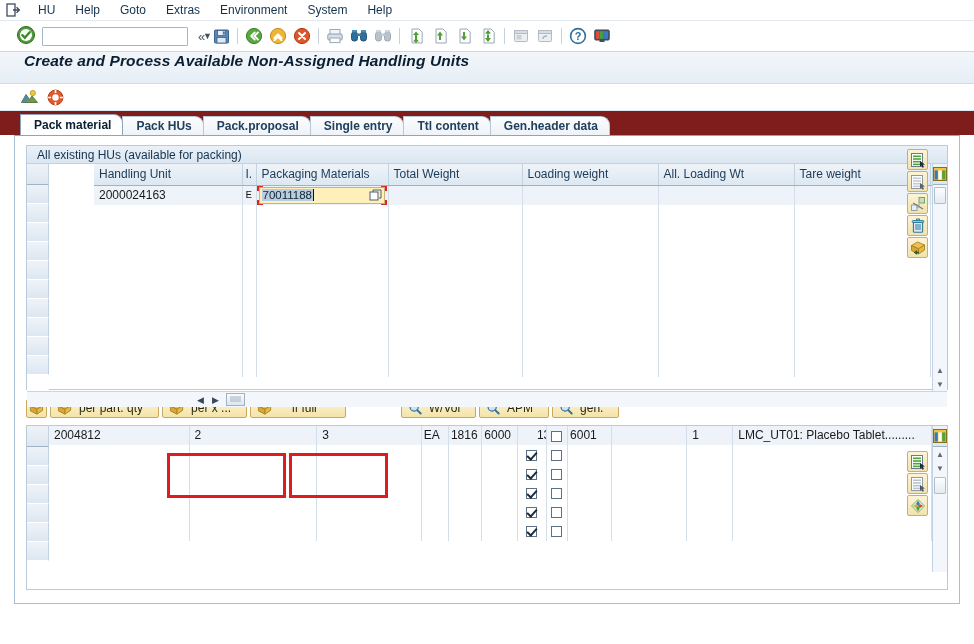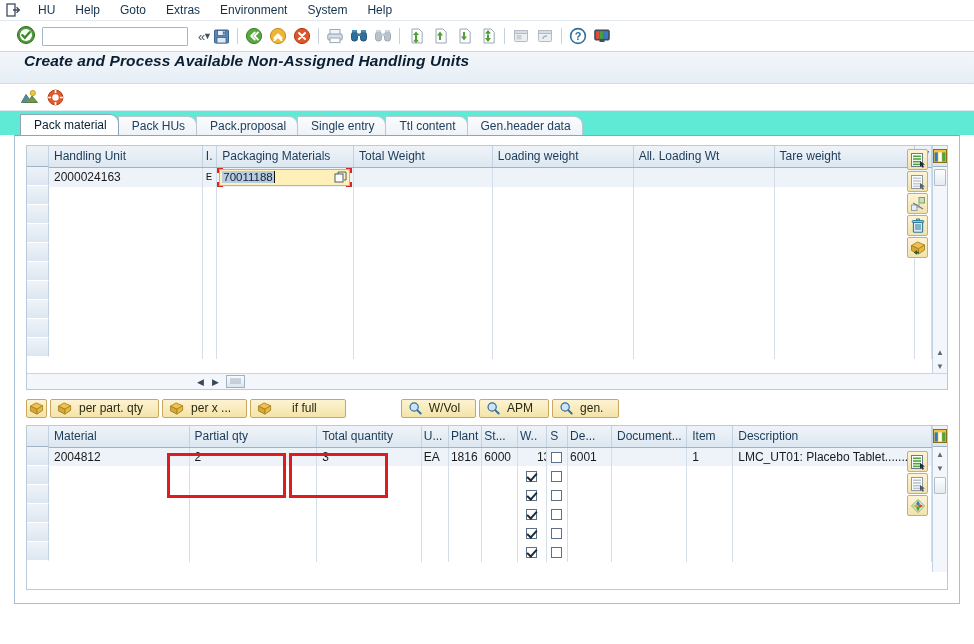--- a/index.html
+++ b/index.html
@@ -107,24 +107,25 @@
   }
   .app-tb-btn {
     width: 22px; height: 22px;
     display: inline-flex; align-items: center; justify-content: center;
     margin-right: 4px;
     border: 1px solid transparent; border-radius: 2px;
   }
 
   
   .tabstrip-wrap {
-    background: #5eead4;
+    background: #7f1d1d;
     padding: 4px 0 0 20px;
     height: 24px;
     position: relative;
+    font-weight: bold;
   }
   .tabstrip {
     display: flex;
     align-items: flex-end;
     height: 20px;
   }
   .tab {
     height: 19px;
     padding: 0 11px 0 13px;
     display: flex; align-items: center;
@@ -571,38 +572,39 @@
       </div>
     <div class="tab">
         <span>Gen.header data</span>
       </div>
   </div>
 </div>
 
 <div class="main-panel">
 
   <div class="group1">
+    <div class="group-title">All existing HUs (available for packing)</div>
 
     <div class="tbl-area">
 
       <div class="rowsel-col">
         <div class="rowsel-hdr"></div>
         <div class="rowsel-cell"></div>
         <div class="rowsel-cell"></div>
         <div class="rowsel-cell"></div>
         <div class="rowsel-cell"></div>
         <div class="rowsel-cell"></div>
         <div class="rowsel-cell"></div>
         <div class="rowsel-cell"></div>
         <div class="rowsel-cell"></div>
         <div class="rowsel-cell"></div>
         <div class="rowsel-cell"></div>
       </div>
 
-      <div class="grid-scroll" style="width:844px;">
+      <div class="grid-scroll" style="width:844px;margin-left:45px;">
         <table class="grid">
           <colgroup>
             <col style="width:148px">
               <col style="width:14px">
               <col style="width:132px">
             <col style="width:134px">
               <col style="width:136px">
               <col style="width:136px">
             <col style="width:136px">
               <col style="width:16px">
@@ -894,34 +896,20 @@
               <col style="width:32px">
               <col style="width:34px">
             <col style="width:28px">
               <col style="width:20px">
               <col style="width:42px">
             <col style="width:72px">
               <col style="width:44px">
               <col style="width:190px">
           </colgroup>
           <tbody>
-              <tr>
-            <th>Material</th>
-            <th>Partial qty</th>
-            <th>Total quantity</th>
-            <th style="padding-left:2px">U...</th>
-            <th style="padding-left:2px">Plant</th>
-            <th style="padding-left:2px">St...</th>
-            <th style="padding-left:2px">W..</th>
-            <th style="padding-left:3px">S</th>
-            <th style="padding-left:2px">De...</th>
-            <th>Document...</th>
-            <th>Item</th>
-            <th>Description</th>
-          </tr>
           <tr class="datarow">
             <td>2004812</td>
             <td>2</td>
             <td>3</td>
             <td style="padding-left:2px">EA</td>
             <td style="padding-left:2px">1816</td>
             <td style="padding-left:2px">6000</td>
             <td style="padding-left:19px">133</td>
             <td class="cellcenter"><span class="chk"></span></td>
             <td style="padding-left:2px">6001</td>

